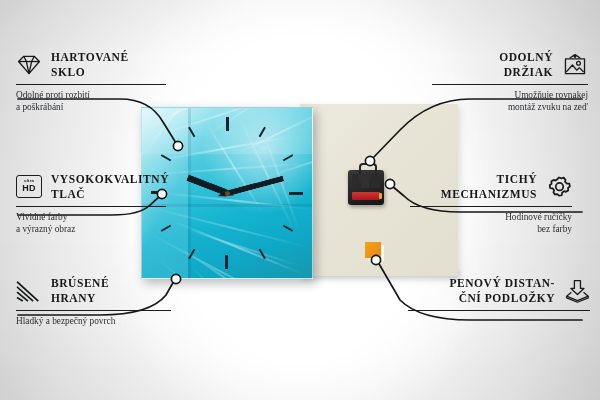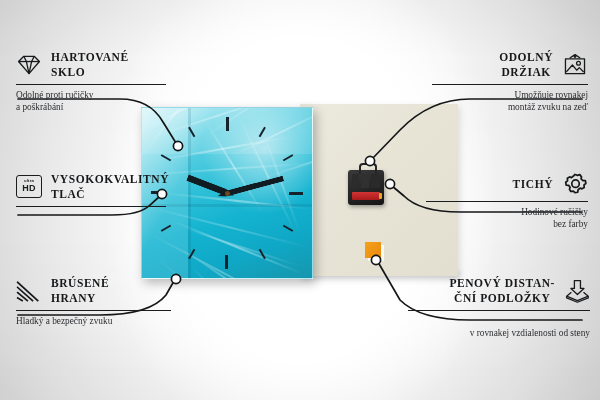--- a/index.html
+++ b/index.html
@@ -64,21 +64,21 @@
 
   
   svg.conn{position:absolute;inset:0;width:600px;height:400px;overflow:visible;}
 
   
   .feat{position:absolute;}
   .feat .head{display:flex;align-items:center;gap:9px;}
   .feat.right .head{justify-content:flex-end;}
   .feat .ttl{font-family:"Liberation Serif",serif;font-weight:700;font-size:11.5px;
     letter-spacing:.55px;color:#16181a;line-height:14.5px;text-transform:uppercase;}
-  .feat.right .ttl{text-align:center;}
+  .feat.right .ttl{text-align:right;}
   .feat .rule{height:1px;background:#1a1c1e;margin:5px 0 4px;}
   .feat .desc{font-family:"Liberation Serif",serif;font-size:9.3px;color:#2b2d30;line-height:12.3px;}
   .feat.right .desc{text-align:right;}
   .ico{flex:0 0 auto;width:26px;height:24px;position:relative;}
   .ico svg{display:block;width:100%;height:100%;}
   .hdbox{width:24px;height:21px;border:1.6px solid #1a1c1e;border-radius:3px;
     display:flex;flex-direction:column;align-items:center;justify-content:center;line-height:1;}
   .hdbox .u{font-family:"Liberation Sans",sans-serif;font-size:4.2px;font-weight:700;letter-spacing:.2px;color:#1a1c1e;}
   .hdbox .h{font-family:"Liberation Sans",sans-serif;font-size:9px;font-weight:700;letter-spacing:.2px;color:#1a1c1e;margin-top:.5px;}
 </style>
@@ -203,39 +203,43 @@
         </g>
           </svg>
       </span>
       <span class="ttl">
         <span>HARTOVANÉ</span><br>
         <span>SKLO</span>
       </span>
     </div>
     <div class="rule"></div>
     <div class="desc">
-      <span>Odolné proti ručičky</span><br>
+      <span>Odolné proti rozbití</span><br>
       <span>a poškrábání</span>
     </div>
   </div>
 
   <div class="feat left" style="left:16px;top:172px;width:150px;">
     <div class="head">
       <span class="ico">
         <span class="hdbox">
           <span class="u">ultra</span>
           <span class="h">HD</span>
         </span>
       </span>
       <span class="ttl">
         <span>VYSOKOKVALITNÝ</span><br>
         <span>TLAČ</span>
       </span>
     </div>
     <div class="rule"></div>
+    <div class="desc">
+      <span>Vividné farby</span><br>
+      <span>a výrazný obraz</span>
+    </div>
   </div>
 
   <div class="feat left" style="left:16px;top:276px;width:155px;">
     <div class="head">
       <span class="ico">
         <svg viewBox="0 0 30 26">
             <g stroke="#17191b" stroke-width="2" stroke-linecap="square">
           <line x1="2" y1="3" x2="25" y2="24"></line>
               <line x1="2" y1="9" x2="19" y2="24"></line>
           <line x1="2" y1="15" x2="13" y2="24"></line>
@@ -243,21 +247,21 @@
         </g>
           </svg>
       </span>
       <span class="ttl">
         <span>BRÚSENÉ</span><br>
         <span>HRANY</span>
       </span>
     </div>
     <div class="rule"></div>
     <div class="desc">
-      <span>Hladký a bezpečný zvuku</span>
+      <span>Hladký a bezpečný povrch</span>
     </div>
   </div>
 
   <div class="feat right" style="right:12px;top:50px;width:156px;">
     <div class="head">
       <span class="ttl">
         <span>ODOLNÝ</span><br>
         <span>DRŽIAK</span>
       </span>
       <span class="ico">
@@ -272,24 +276,25 @@
           </svg>
       </span>
     </div>
     <div class="rule"></div>
     <div class="desc">
       <span>Umožňuje rovnakej</span><br>
       <span>montáž zvuku na zeď</span>
     </div>
   </div>
 
-  <div class="feat right" style="right:12px;top:172px;width:162px;">
+  <div class="feat right" style="right:28px;top:172px;width:162px;">
     <div class="head">
       <span class="ttl">
         <span>TICHÝ</span><br>
+        <span>MECHANIZMUS</span>
       </span>
       <span class="ico">
         <svg viewBox="0 0 30 26">
             <g fill="none" stroke="#17191b" stroke-width="2" stroke-linejoin="round">
           <path d="M15,2 L18,3 L20.5,2.2 L22.5,4.8 L22,7 L24.2,9 L27,9.2 L27.5,12.4 L25.4,14 L25.6,17 L23,18.6 L20.8,17.8 L18.6,19.6 L18.2,22.5 L15,23 L13,21.2 L10.2,21.6 L8.6,19 L9.4,16.8 L7.6,14.6 L4.8,14.2 L4.3,11 L6.4,9.4 L6.2,6.4 L8.8,4.8 L11,5.6 L13.2,3.8 Z"></path>
           <circle cx="15.6" cy="12.6" r="4.3"></circle>
         </g>
           </svg>
       </span>
     </div>
@@ -312,17 +317,16 @@
           <path d="M12,1 L19,1 L19,10 L23,10 L15.5,17 L8,10 L12,10 Z"></path>
           <path d="M8.5,14.5 L3,19 L15.5,24 L28,19 L22.5,14.5"></path>
           <path d="M3,19 L3,21 L15.5,26 L28,21 L28,19"></path>
         </g>
           </svg>
       </span>
     </div>
     <div class="rule"></div>
     <div class="desc">
       <br>
-      <span>v rovnakej vzdialenosti od steny</span>
     </div>
   </div>
 
 </div>
 
 </body></html>

